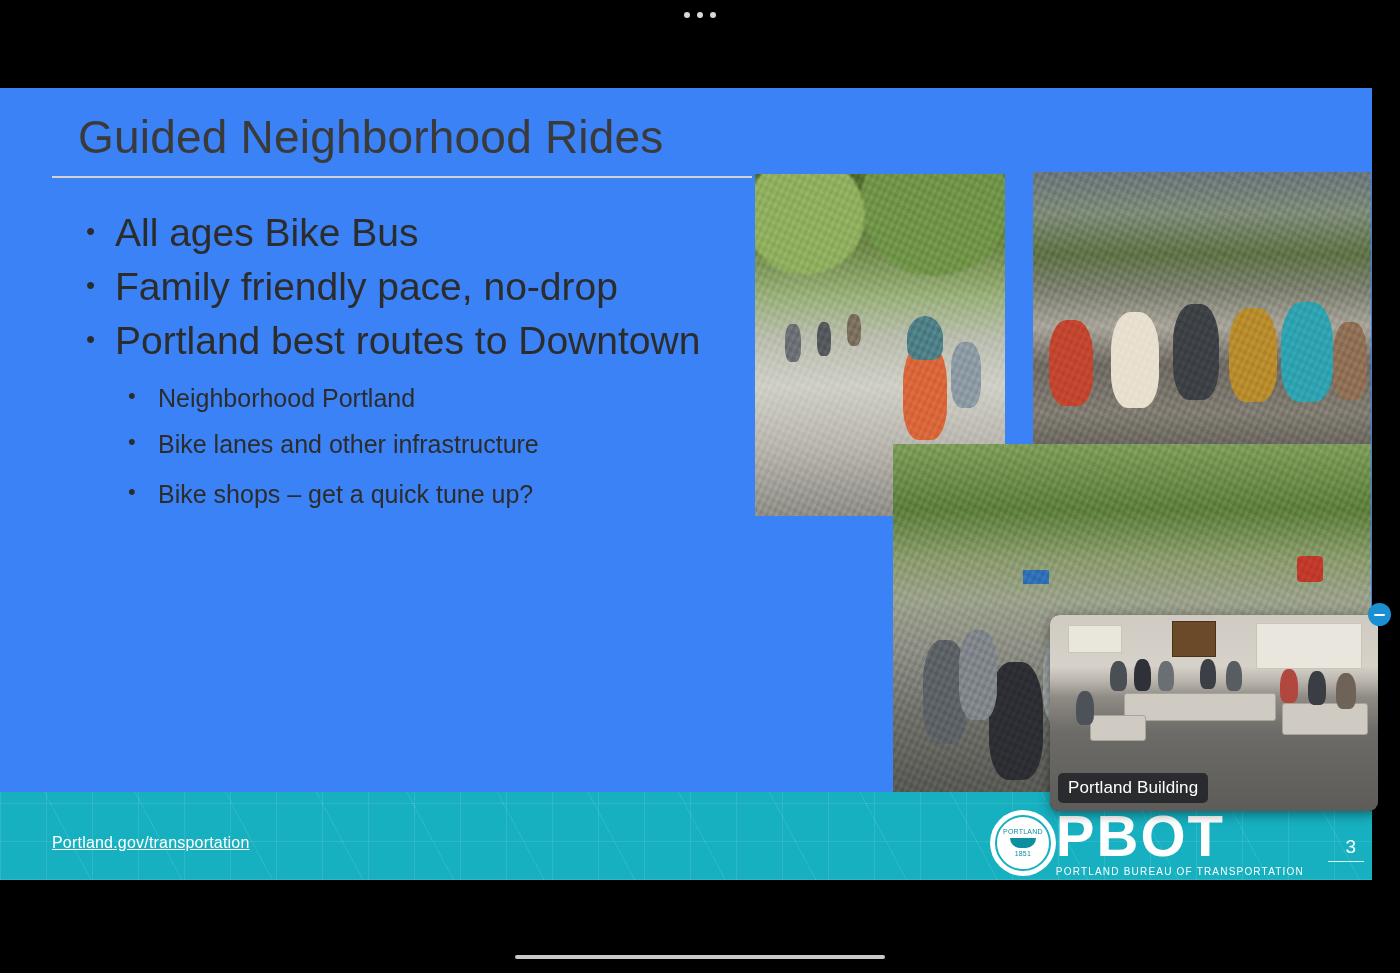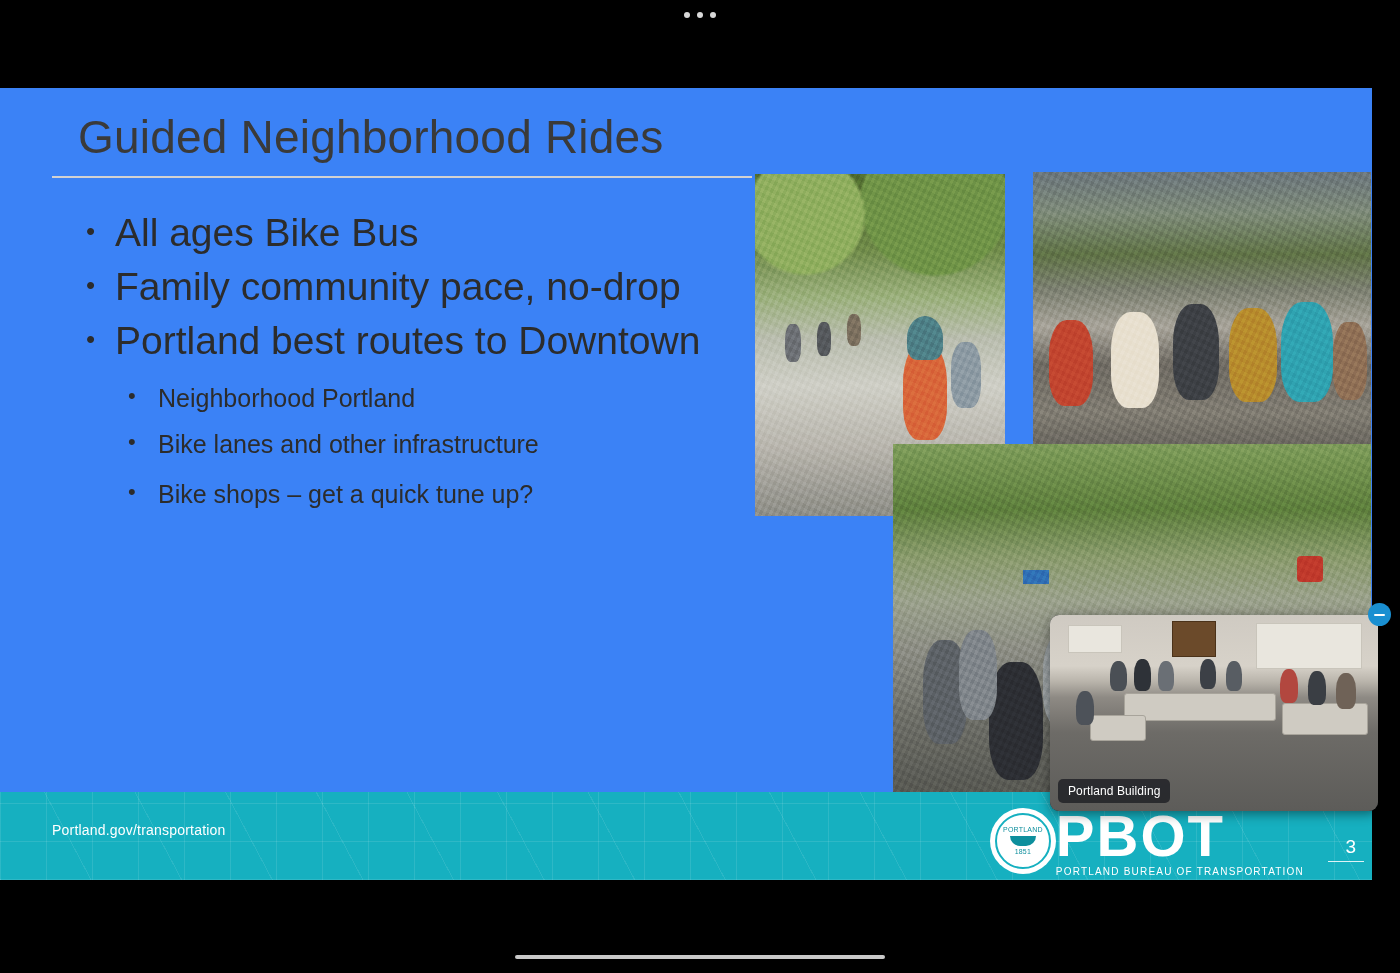--- a/index.html
+++ b/index.html
@@ -182,31 +182,32 @@
     position: absolute;
     left: 0; top: 0; width: 100%; height: 100%;
     background-image:
       repeating-linear-gradient(90deg, rgba(255,255,255,0.10) 0 1px, rgba(255,255,255,0) 1px 46px),
       repeating-linear-gradient(0deg, rgba(255,255,255,0.10) 0 1px, rgba(255,255,255,0) 1px 38px),
       repeating-linear-gradient(62deg, rgba(255,255,255,0.09) 0 1px, rgba(255,255,255,0) 1px 80px);
   }
   .footer-url {
     position: absolute;
     left: 52px;
-    top: 30px;
+    top: 42px;
     color: #ffffff;
-    font-size: 14px;
+    font-size: 16px;
     letter-spacing: 0.2px;
+    text-decoration: underline;
   }
   .pbot-logo {
     position: absolute;
     right: 96px;
     top: 16px;
     display: flex;
-    align-items: flex-start;
+    align-items: center;
     gap: 0;
   }
   .seal {
     width: 66px;
     height: 66px;
     border-radius: 50%;
     background: #ffffff;
     position: relative;
     display: flex;
     align-items: center;
@@ -296,21 +297,21 @@
   .pip-person {
     position: absolute;
     border-radius: 45% 45% 30% 30%;
   }
   .pip-label {
     position: absolute;
     left: 8px;
     bottom: 8px;
     background: rgba(30,32,36,0.82);
     color: #ffffff;
-    font-size: 12px;
+    font-size: 17px;
     padding: 5px 10px;
     border-radius: 5px;
     letter-spacing: 0.1px;
   }
   .pip-minimize {
     position: absolute;
     left: 1368px;
     top: 603px;
     width: 23px;
     height: 23px;
@@ -350,21 +351,21 @@
     <span></span>
   </div>
 
   <div class="slide">
 
     <div class="slide-title">Guided Neighborhood Rides</div>
     <div class="title-rule"></div>
 
     <div class="bullets">
       <div class="b1 grp">All ages Bike Bus</div>
-      <div class="b1 grp">Family community pace, no-drop</div>
+      <div class="b1 grp">Family friendly pace, no-drop</div>
       <div class="b1">Portland best routes to Downtown</div>
       <div class="b2">Neighborhood Portland</div>
       <div class="b2 grp">Bike lanes and other infrastructure</div>
       <div class="b2">Bike shops – get a quick tune up?</div>
     </div>
 
     <div class="photo" id="photo-greenway">
       <div class="ph-sky"></div>
       <div class="rider" style="left:148px; top:170px; width:44px; height:96px; background:#d9663a;"></div>
       <div class="rider" style="left:152px; top:142px; width:36px; height:44px; background:#4d7f86; border-radius:50% 50% 30% 30%;"></div>

